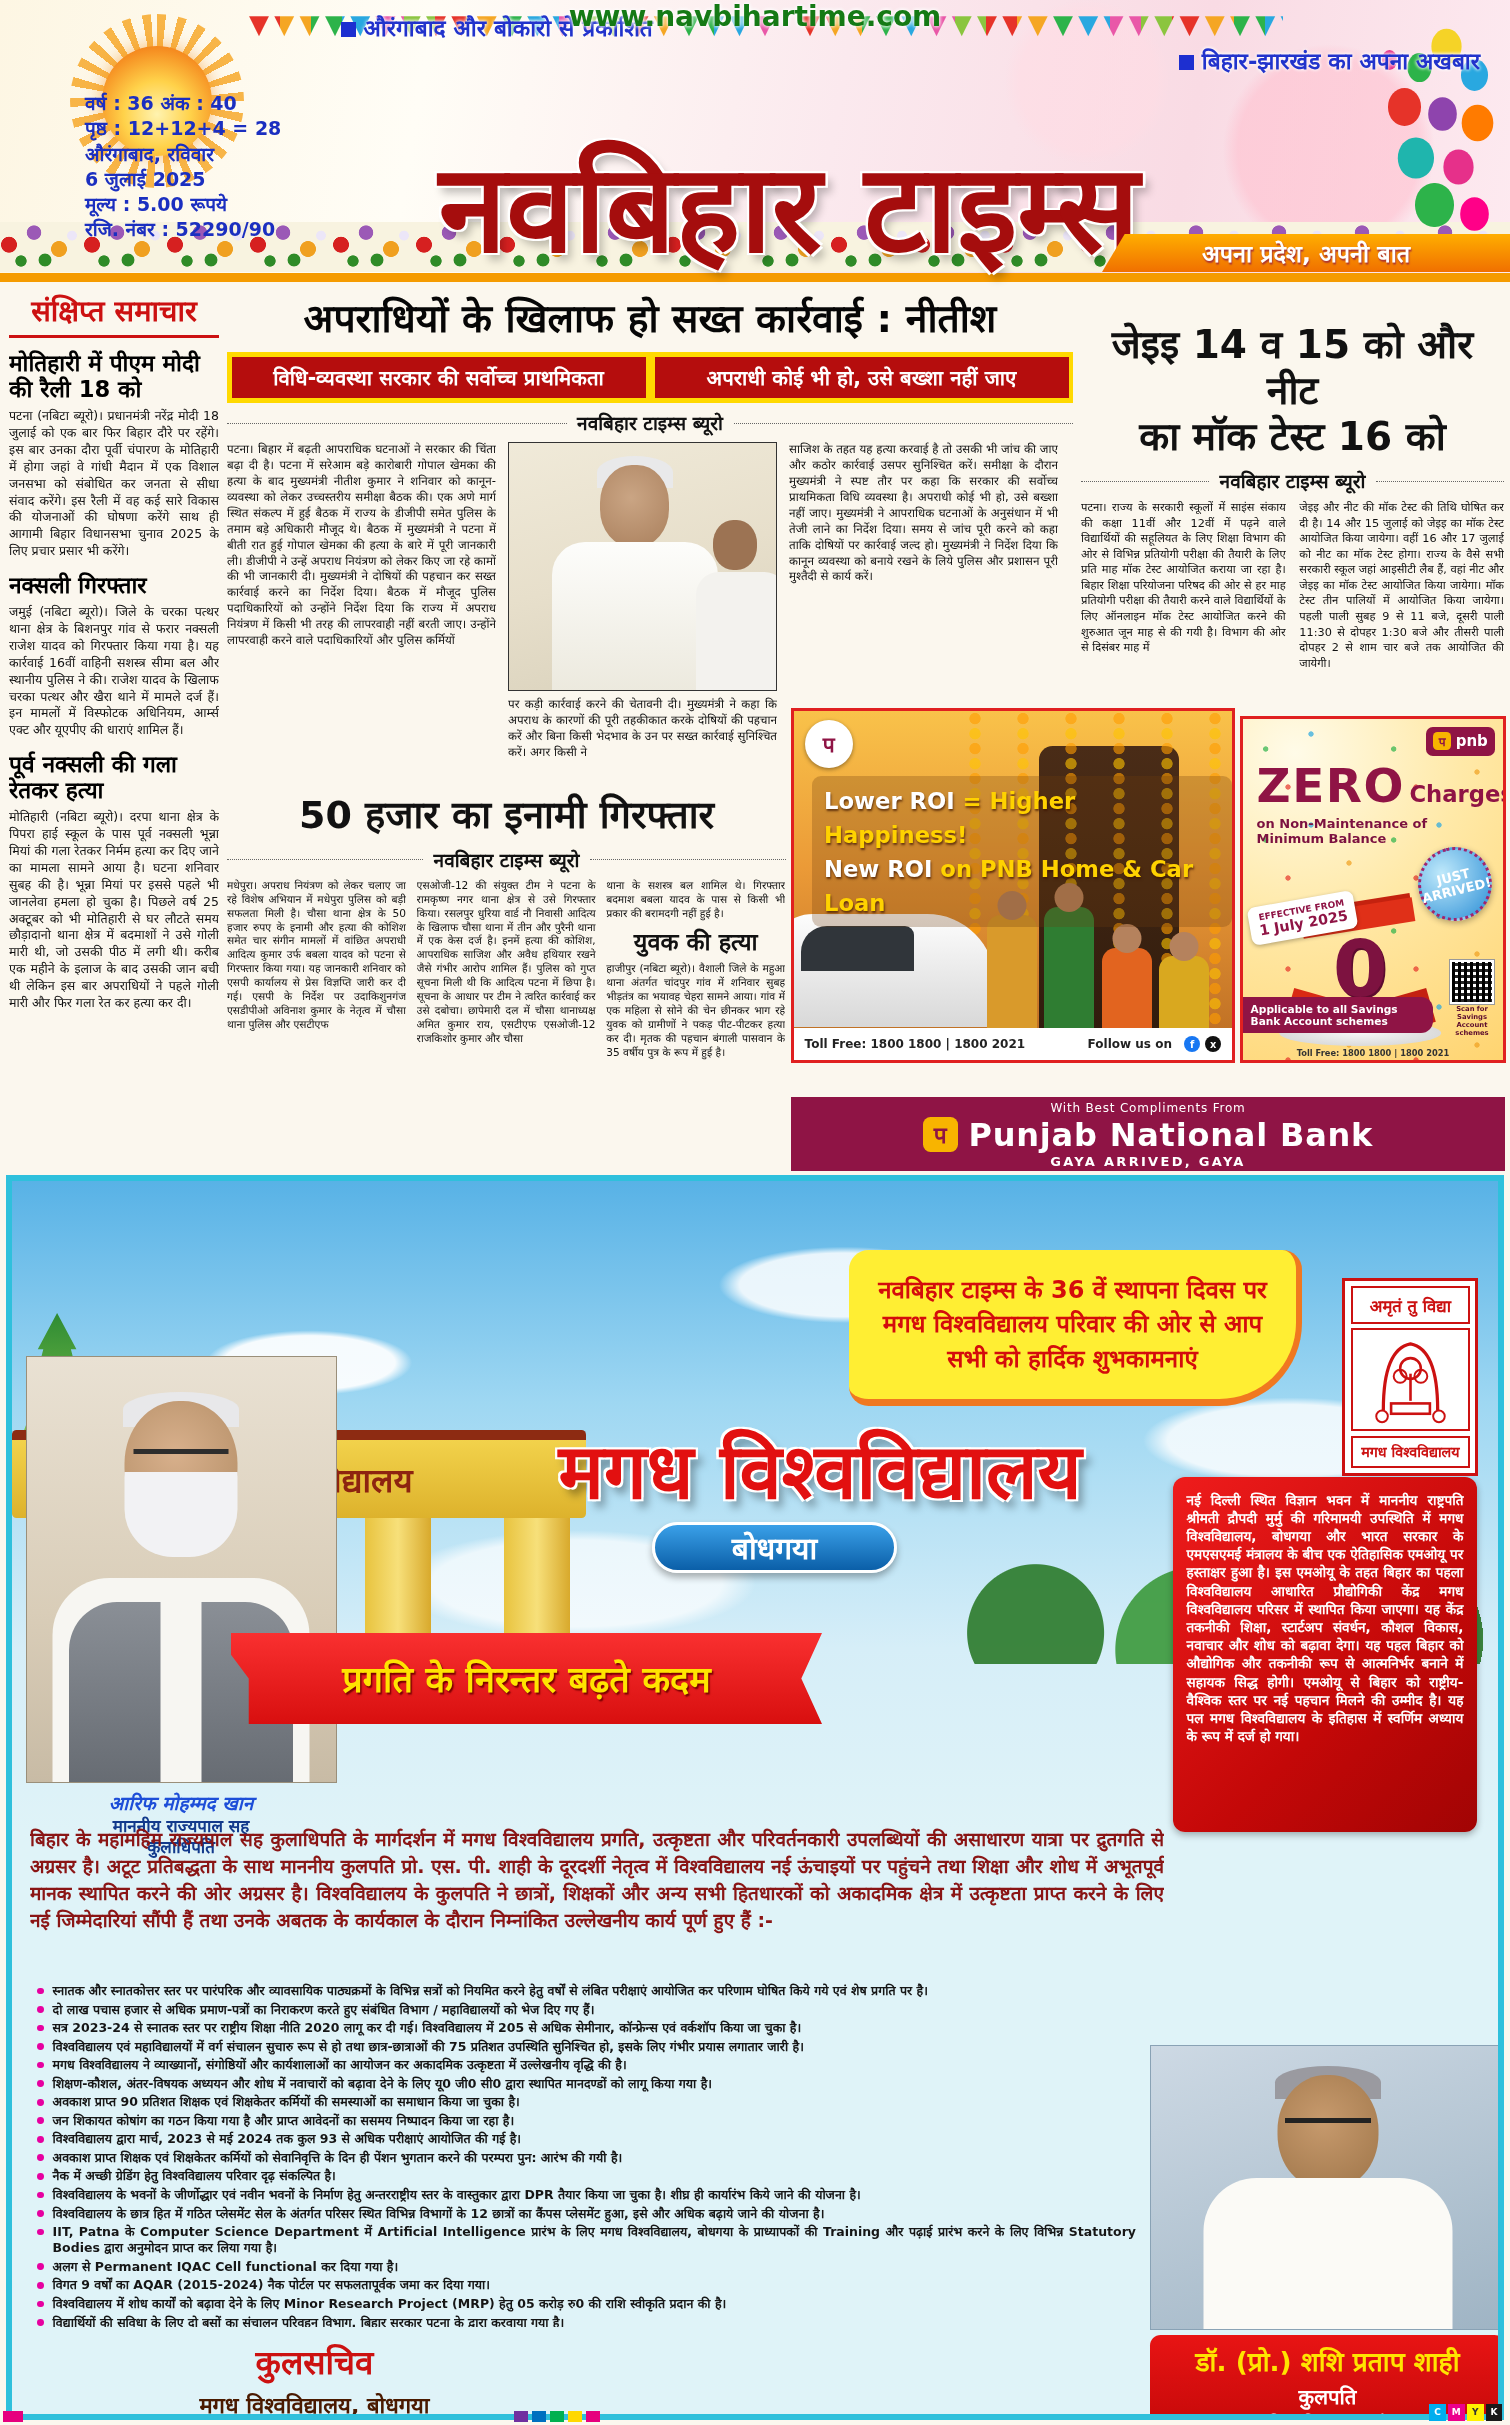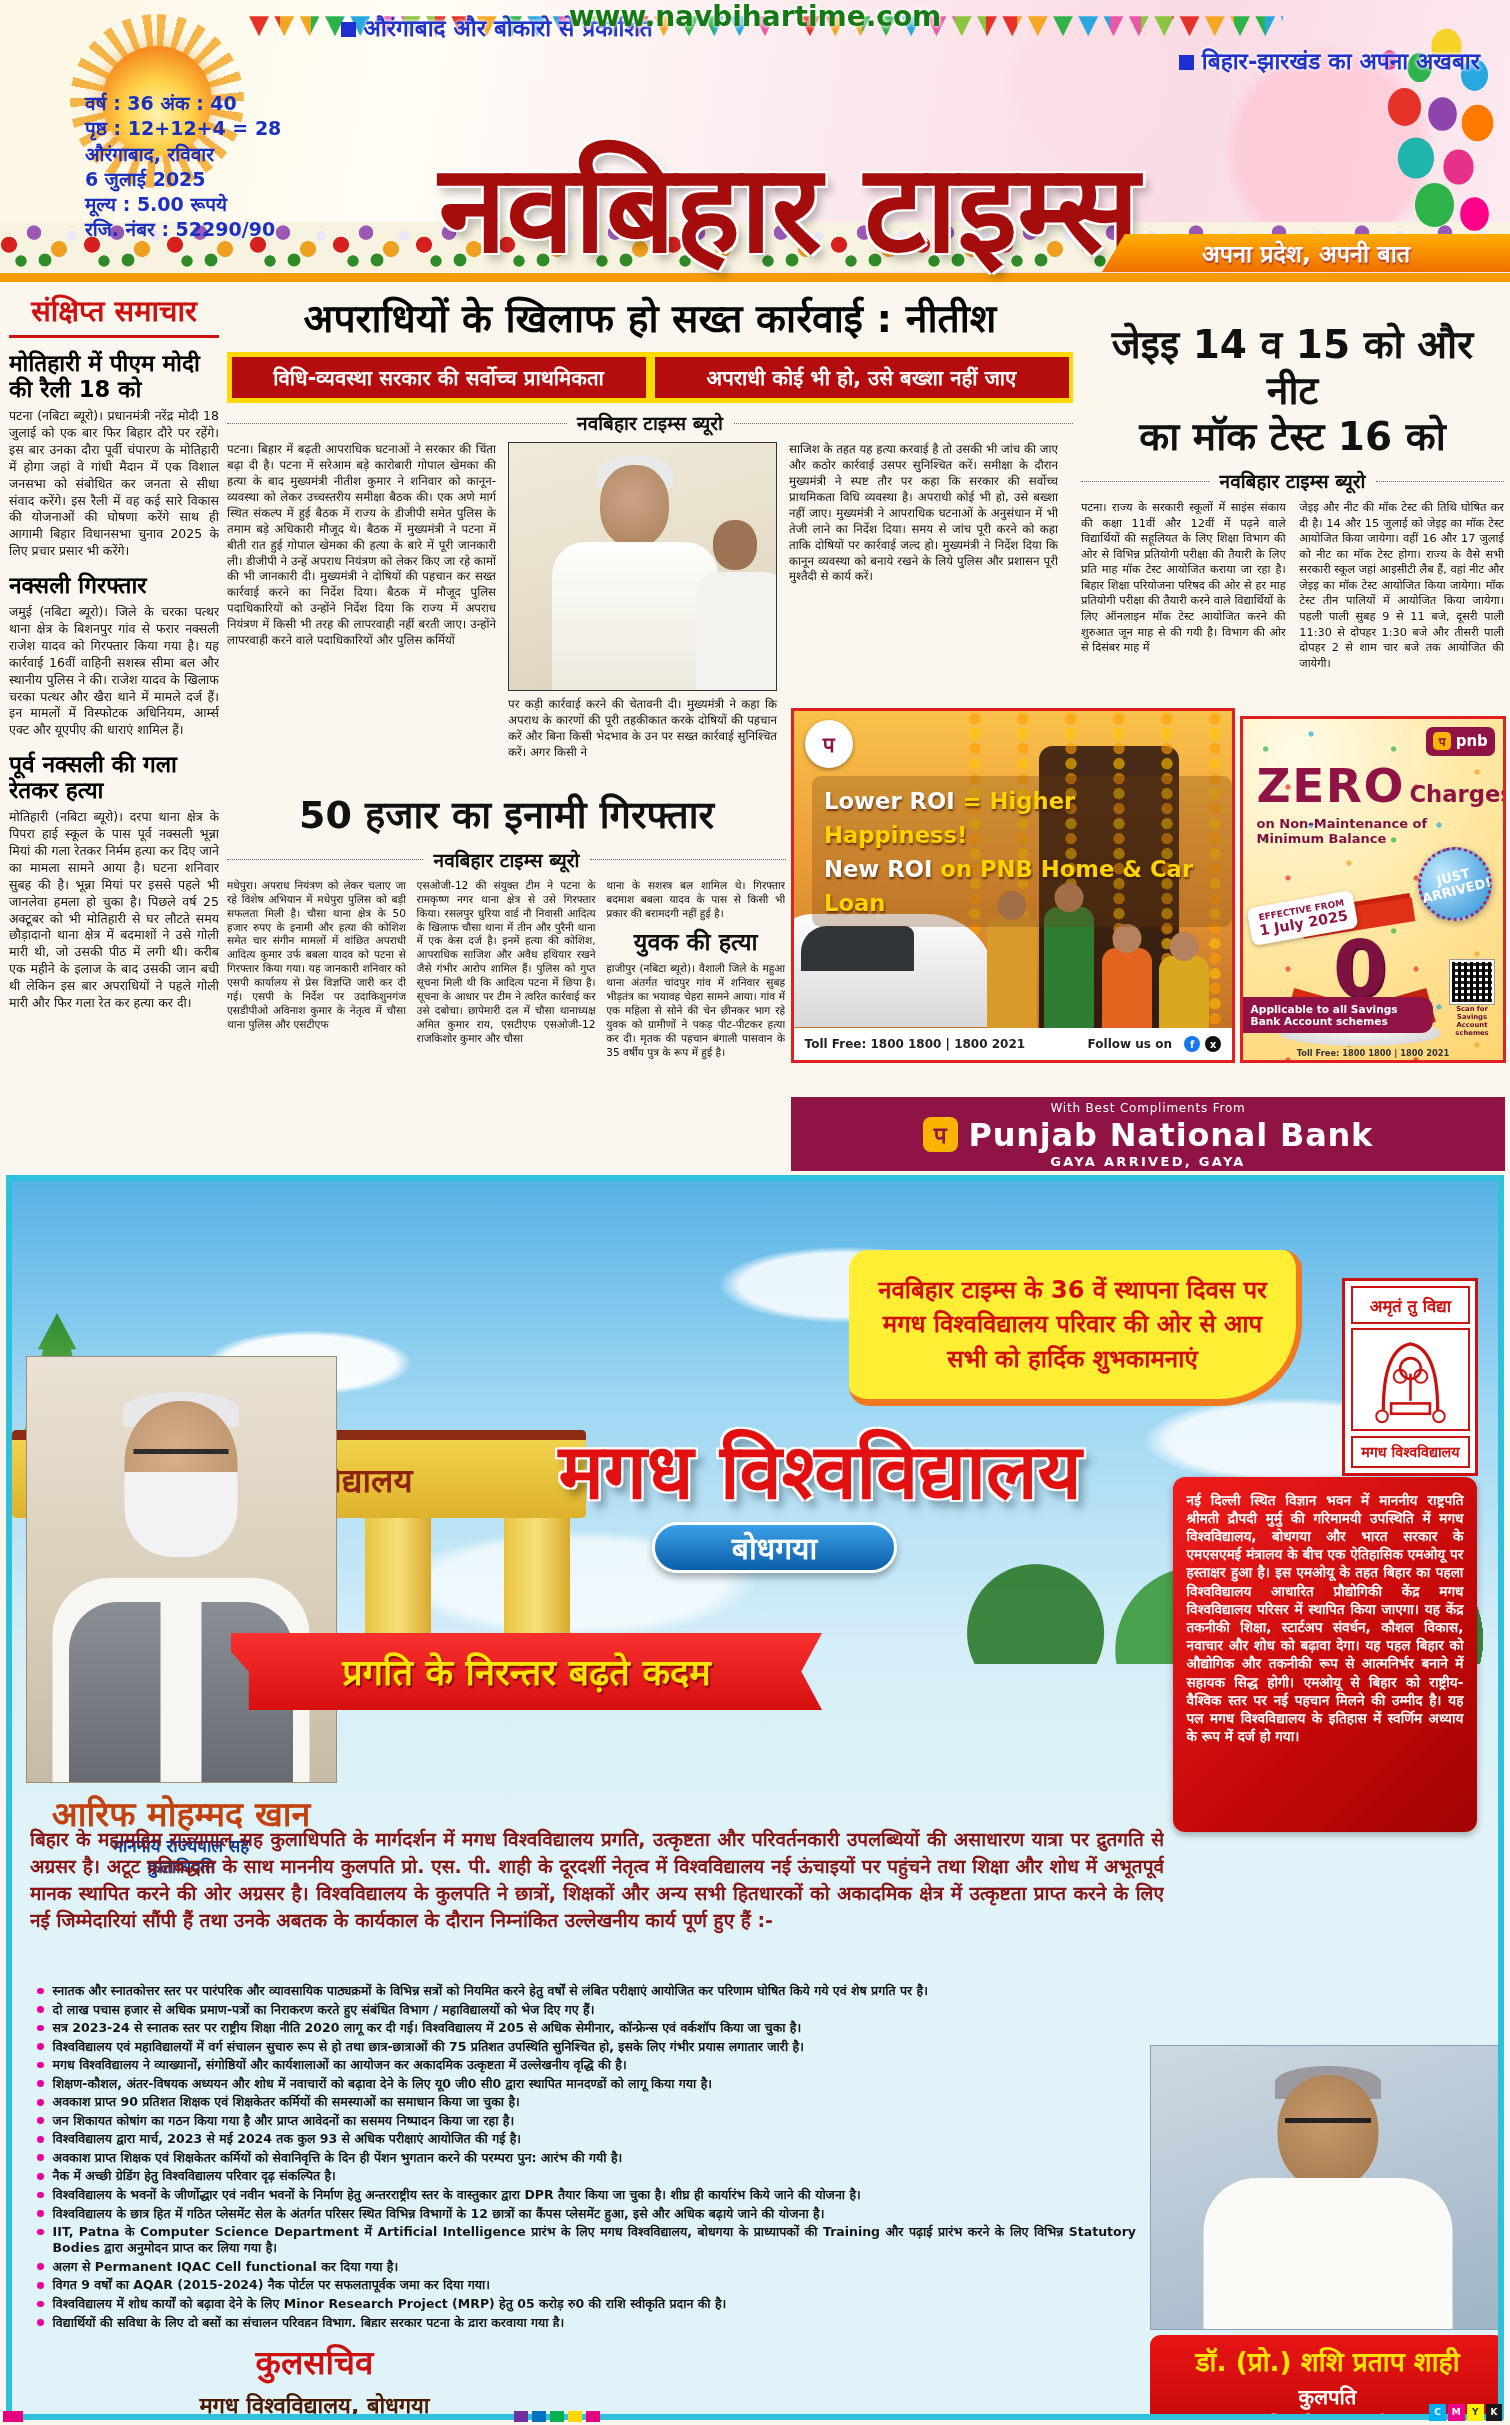--- a/index.html
+++ b/index.html
@@ -180,27 +180,27 @@
   .gov{position:absolute;left:13.6px;top:175px;width:311px;height:427px;border:1.5px solid #9a8f7a;overflow:hidden;z-index:2;
     background:linear-gradient(180deg,#e9e1d3 0%,#d9cdb8 60%,#c8bba5 100%);}
   .gv-hair{position:absolute;left:50%;top:35px;transform:translateX(-50%);width:116px;height:35px;border-radius:50% 50% 0 0;background:#e8e8ea;}
   .gv-head{position:absolute;left:50%;top:44px;transform:translateX(-50%);width:113px;height:130px;border-radius:48%;background:radial-gradient(circle at 45% 40%,#d8b08c,#b08a62);}
   .gv-glasses{position:absolute;left:50%;top:92px;transform:translateX(-50%);width:95px;height:18px;border-top:5.3px solid #2d2d2d;}
   .gv-beard{position:absolute;left:50%;top:115px;transform:translateX(-50%);width:113px;height:85px;border-radius:0 0 48px 48px;background:#f2f2f4;}
   .gv-kurta{position:absolute;left:50%;bottom:0;transform:translateX(-50%);width:257px;height:204px;border-radius:57px 57px 0 0;background:#f7f6f2;}
   .gv-vest{position:absolute;left:50%;bottom:0;transform:translateX(-50%);width:224px;height:180px;border-radius:48px 48px 0 0;background:linear-gradient(#8a8f96,#676c73);}
   .gv-vest::after{content:"";position:absolute;left:50%;top:0;transform:translateX(-50%);width:41px;height:100%;background:#f7f6f2;}
   .gov-cap{position:absolute;left:13.6px;top:609px;width:311px;text-align:center;z-index:2;}
-  .gov-cap .n{font-size:34px;font-weight:900;color:#c2410c;}
+  .gov-cap .n{font-size:19px;font-weight:900;color:#1d4ed8;font-style:italic;}
   .gov-cap .t{font-size:17px;font-weight:900;color:#123a8c;line-height:1.25;}
   .uni-name{position:absolute;left:317px;top:236px;width:982px;text-align:center;font-size:76px;font-weight:900;color:#e21010;white-space:nowrap;z-index:2;
     text-shadow:2.3px 2.3px 0 #fff,-2.3px -2.3px 0 #fff,-2.3px 2.3px 0 #fff,2.3px -2.3px 0 #fff,6px 7.6px 9px rgba(0,0,0,.35);}
   .bodh{position:absolute;left:640px;top:341px;width:245px;height:51px;background:linear-gradient(#3aa0e8,#0b5fa8);border:3px solid #fff;border-radius:30px;
     display:flex;align-items:center;justify-content:center;color:#fff;font-weight:900;font-size:30px;box-shadow:0 4.5px 7.6px rgba(0,0,0,.3);z-index:2;}
-  .ribbon{position:absolute;left:219px;top:452px;width:591px;height:77px;background:linear-gradient(#f93030,#d80f0f);z-index:3;
+  .ribbon{position:absolute;left:219px;top:452px;width:591px;height:91px;background:linear-gradient(#f93030,#d80f0f);z-index:3;
     display:flex;align-items:center;justify-content:center;color:#ffe400;font-weight:900;font-size:36px;text-shadow:1.5px 1.5px 1.5px #7a0000;
     clip-path:polygon(0 0,100% 0,96.5% 50%,100% 100%,3% 100%,3% 50%,0 24%);}
   .mou{position:absolute;left:1161px;top:296px;width:304px;height:355px;z-index:2;
     background:linear-gradient(135deg,#ef1c1c 0%,#c40808 60%,#a10404 100%);border-radius:12px;color:#fff;font-weight:bold;
     font-size:13.6px;line-height:1.34;text-align:justify;padding:13.6px 13.6px;overflow:hidden;box-shadow:0 3px 7.6px rgba(0,0,0,.3);}
   .intro{position:absolute;left:18px;top:645px;width:1134px;height:153px;overflow:hidden;color:#8a1515;font-weight:bold;font-size:19px;line-height:1.42;text-align:justify;z-index:2;}
   .bullets{position:absolute;left:21px;top:802px;width:1103px;height:344px;overflow:hidden;margin:0;padding:0;list-style:none;z-index:2;}
   .bullets li{position:relative;padding-left:19.6px;font-size:12.5px;line-height:1.3;font-weight:bold;color:#161616;margin-bottom:2.3px;text-align:justify;}
   .bullets li::before{content:"";position:absolute;left:3.8px;top:4.5px;width:6.8px;height:6.8px;border-radius:50%;background:#e600a0;}
   .vc-photo{position:absolute;left:1138px;top:864px;width:355px;height:285px;border:1.5px solid #89a2b5;overflow:hidden;z-index:2;

